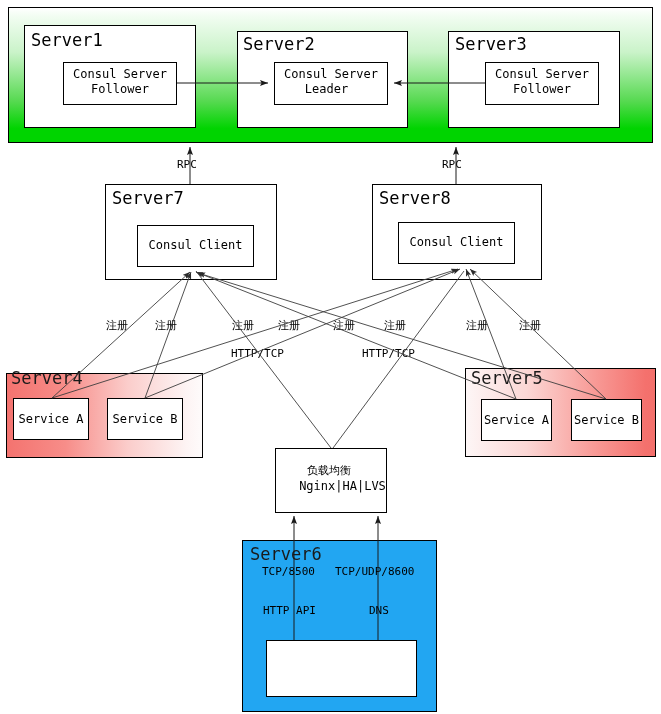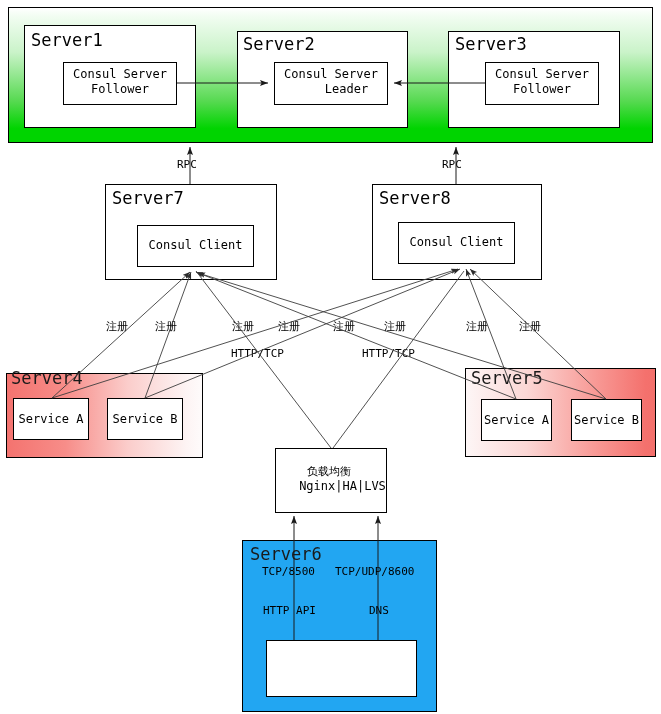--- a/index.html
+++ b/index.html
@@ -56,21 +56,21 @@
     white-space: nowrap;
   }
   .edgelabel {
     position: absolute;
     font-size: 11px;
     color: #000;
     white-space: nowrap;
     line-height: 13px;
   }
   .cjk {
-    font-family: Liberation Serif, serif;
+    font-family: Liberation Mono, monospace;
     font-size: 11px;
   }
   svg.edges {
     position: absolute;
     left: 0;
     top: 0;
     width: 661px;
     height: 714px;
     pointer-events: none;
   }
@@ -95,21 +95,21 @@
   <div class="nodebox" style="left:24px; top:25px; width:172px; height:103px;"></div>
   <div class="grouplabel" style="left:31px; top:34px;">Server1</div>
   <div class="nodebox" style="left:63px; top:62px; width:114px; height:43px;"></div>
   <div class="boxlabel" style="left:63px; top:67px; width:114px;">Consul Server</div>
   <div class="boxlabel" style="left:63px; top:82px; width:114px;">Follower</div>
 
   <div class="nodebox" style="left:237px; top:31px; width:171px; height:97px;"></div>
   <div class="grouplabel" style="left:243px; top:38px;">Server2</div>
   <div class="nodebox" style="left:274px; top:62px; width:114px; height:43px;"></div>
   <div class="boxlabel" style="left:274px; top:67px; width:114px;">Consul Server</div>
-  <div class="boxlabel" style="left:284px; top:82px; width:125px;">Leader</div>
+  <div class="boxlabel" style="left:264px; top:82px; width:125px;">Leader</div>
 
   <div class="nodebox" style="left:448px; top:31px; width:172px; height:97px;"></div>
   <div class="grouplabel" style="left:455px; top:38px;">Server3</div>
   <div class="nodebox" style="left:485px; top:62px; width:114px; height:43px;"></div>
   <div class="boxlabel" style="left:485px; top:67px; width:114px;">Consul Server</div>
   <div class="boxlabel" style="left:485px; top:82px; width:114px;">Follower</div>
 
   <div class="nodebox" style="left:105px; top:184px; width:172px; height:96px;"></div>
   <div class="grouplabel" style="left:112px; top:192px;text-align:center;">Server7</div>
   <div class="nodebox" style="left:137px; top:225px; width:117px; height:42px;"></div>

